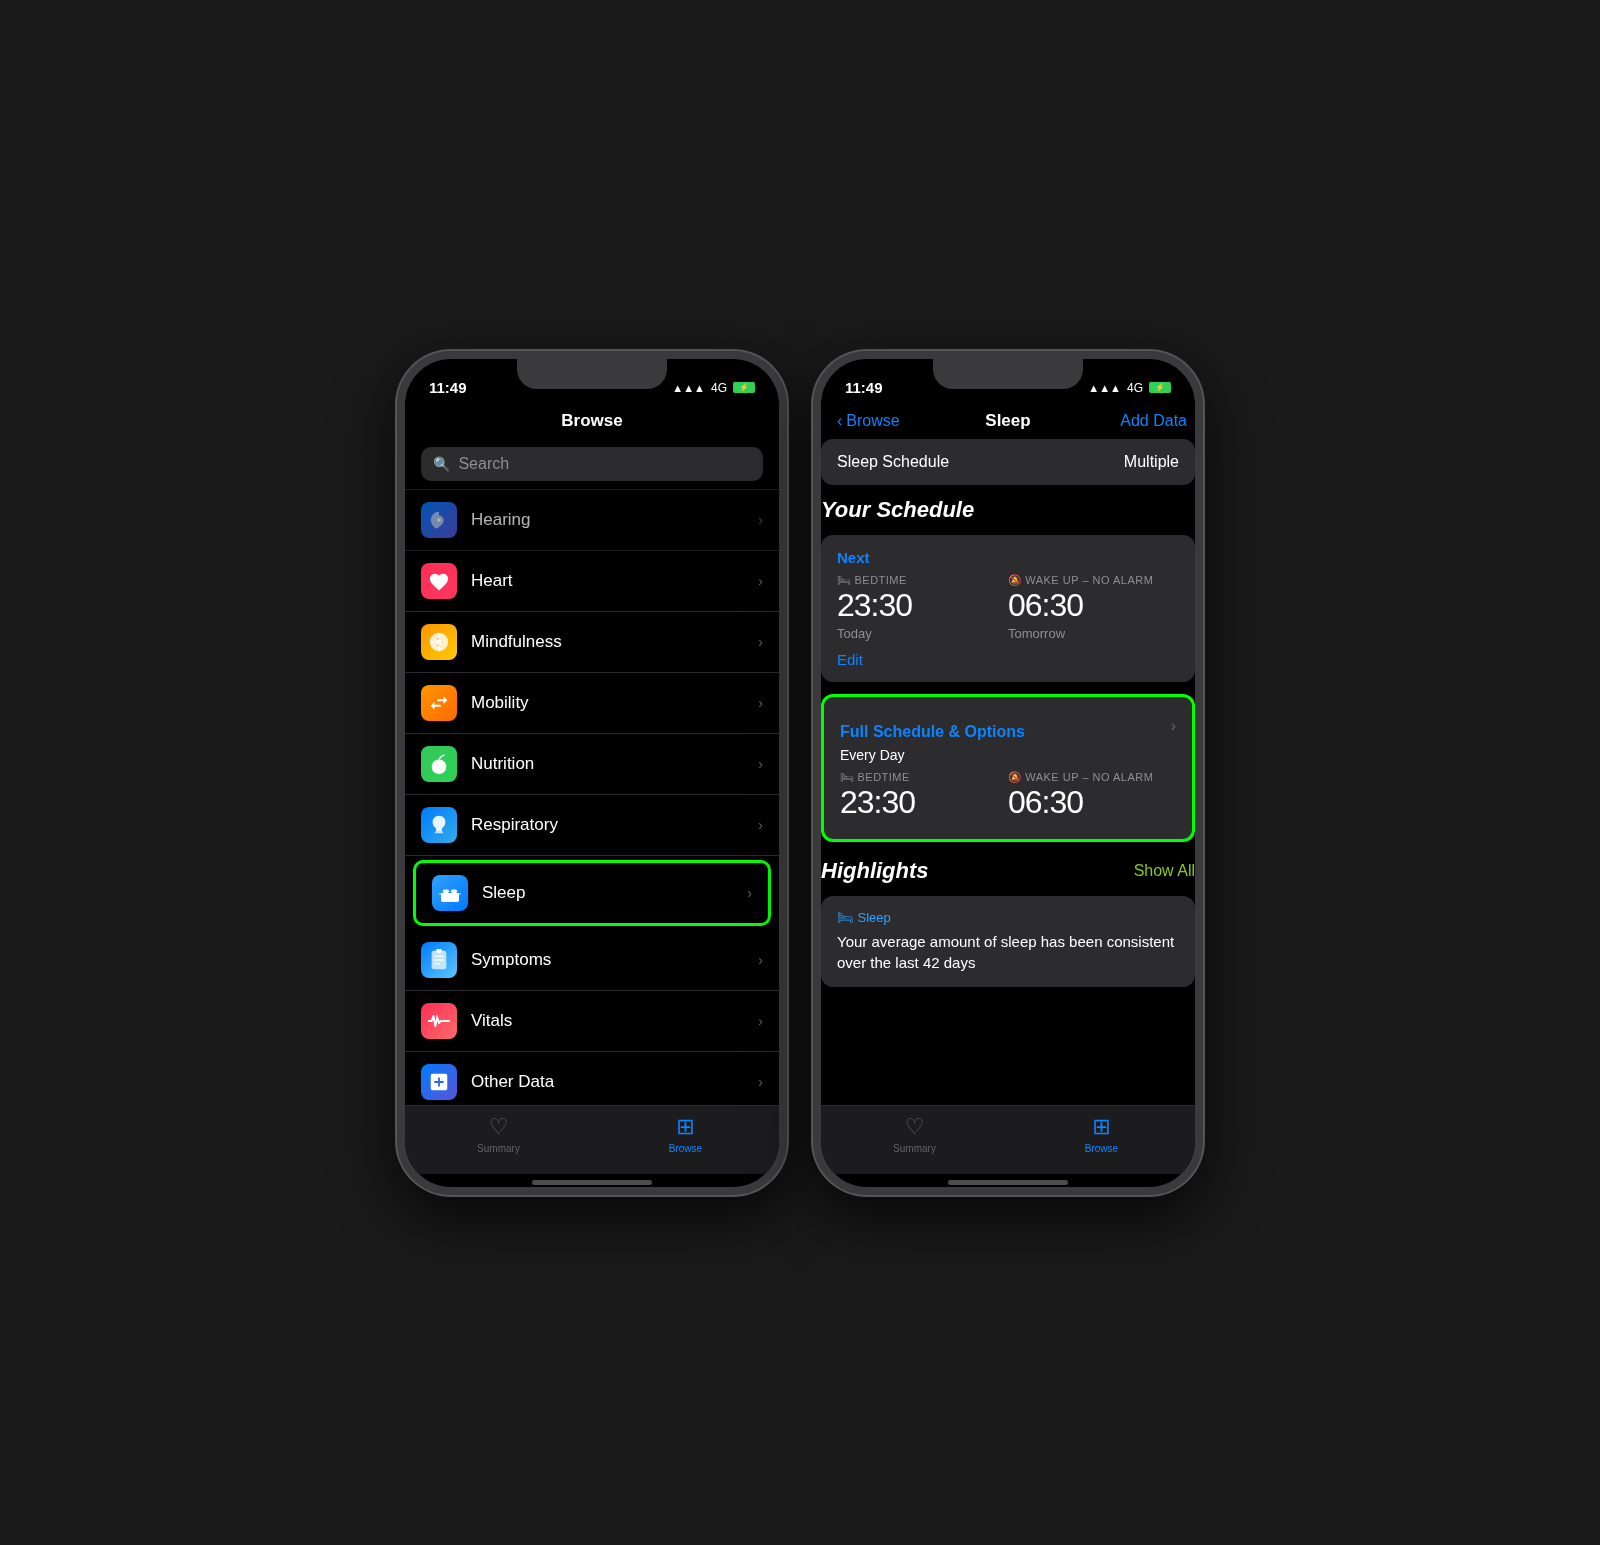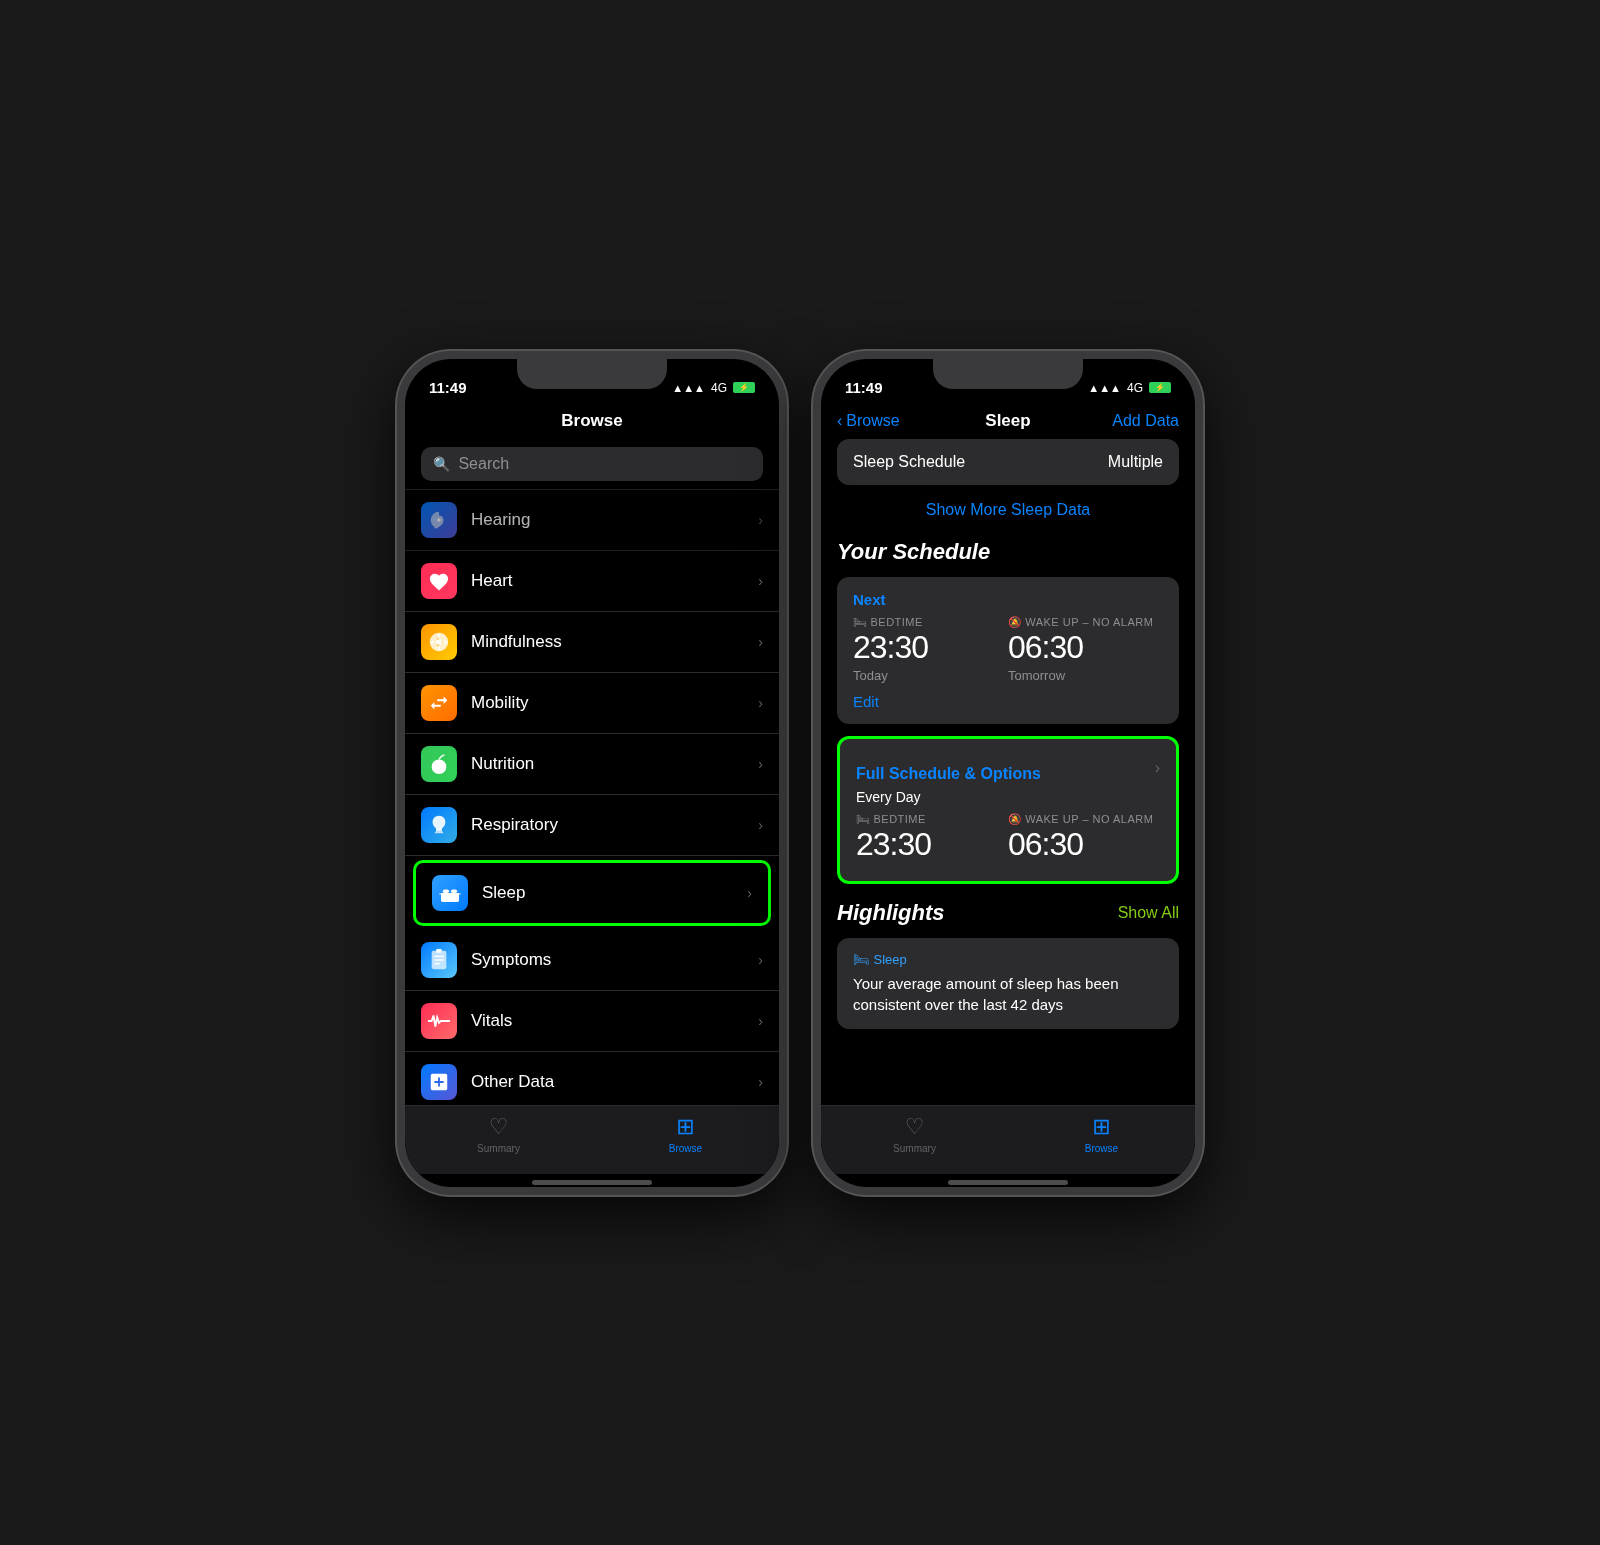--- a/index.html
+++ b/index.html
@@ -110,21 +110,21 @@
       position: absolute;
       left: 16px;
       display: flex;
       align-items: center;
       gap: 4px;
       color: #0a84ff;
       font-size: 16px;
     }
     .nav-action {
       position: absolute;
-      right: 16px;
+      right: 8px;
       color: #0a84ff;
       font-size: 16px;
     }
 
     
     .search-bar {
       margin: 8px 16px;
       background: #2c2c2e;
       border-radius: 10px;
       padding: 8px 12px;
@@ -207,21 +207,21 @@
       border-radius: 3px;
       margin: 6px auto 2px;
       opacity: 0.3;
     }
 
     
     .sleep-scroll {
       flex: 1;
       overflow-y: auto;
       scrollbar-width: none;
-      padding: 0 16px;
+      padding: 0 0;
     }
     .sleep-scroll::-webkit-scrollbar { display: none; }
 
     .sleep-card {
       background: #2c2c2e;
       border-radius: 12px;
       padding: 14px 16px;
       margin-bottom: 12px;
     }
     .sleep-card-row {
@@ -552,23 +552,20 @@
 
         <div class="sleep-scroll">
 
           <div class="sleep-card">
             <div class="sleep-card-row">
               <span class="sleep-card-label">Sleep Schedule</span>
               <span class="sleep-card-value">Multiple</span>
             </div>
           </div>
 
-          <div class="show-more-btn">
-            <span>Show More Sleep Data</span>
-          </div>
 
           <div class="section-title">Your Schedule</div>
 
           <div class="schedule-card">
             <div class="next-label">Next</div>
             <div class="schedule-row">
               <div class="schedule-col">
                 <div class="schedule-sub">
                   <span>🛏</span>
                   <span>BEDTIME</span>

